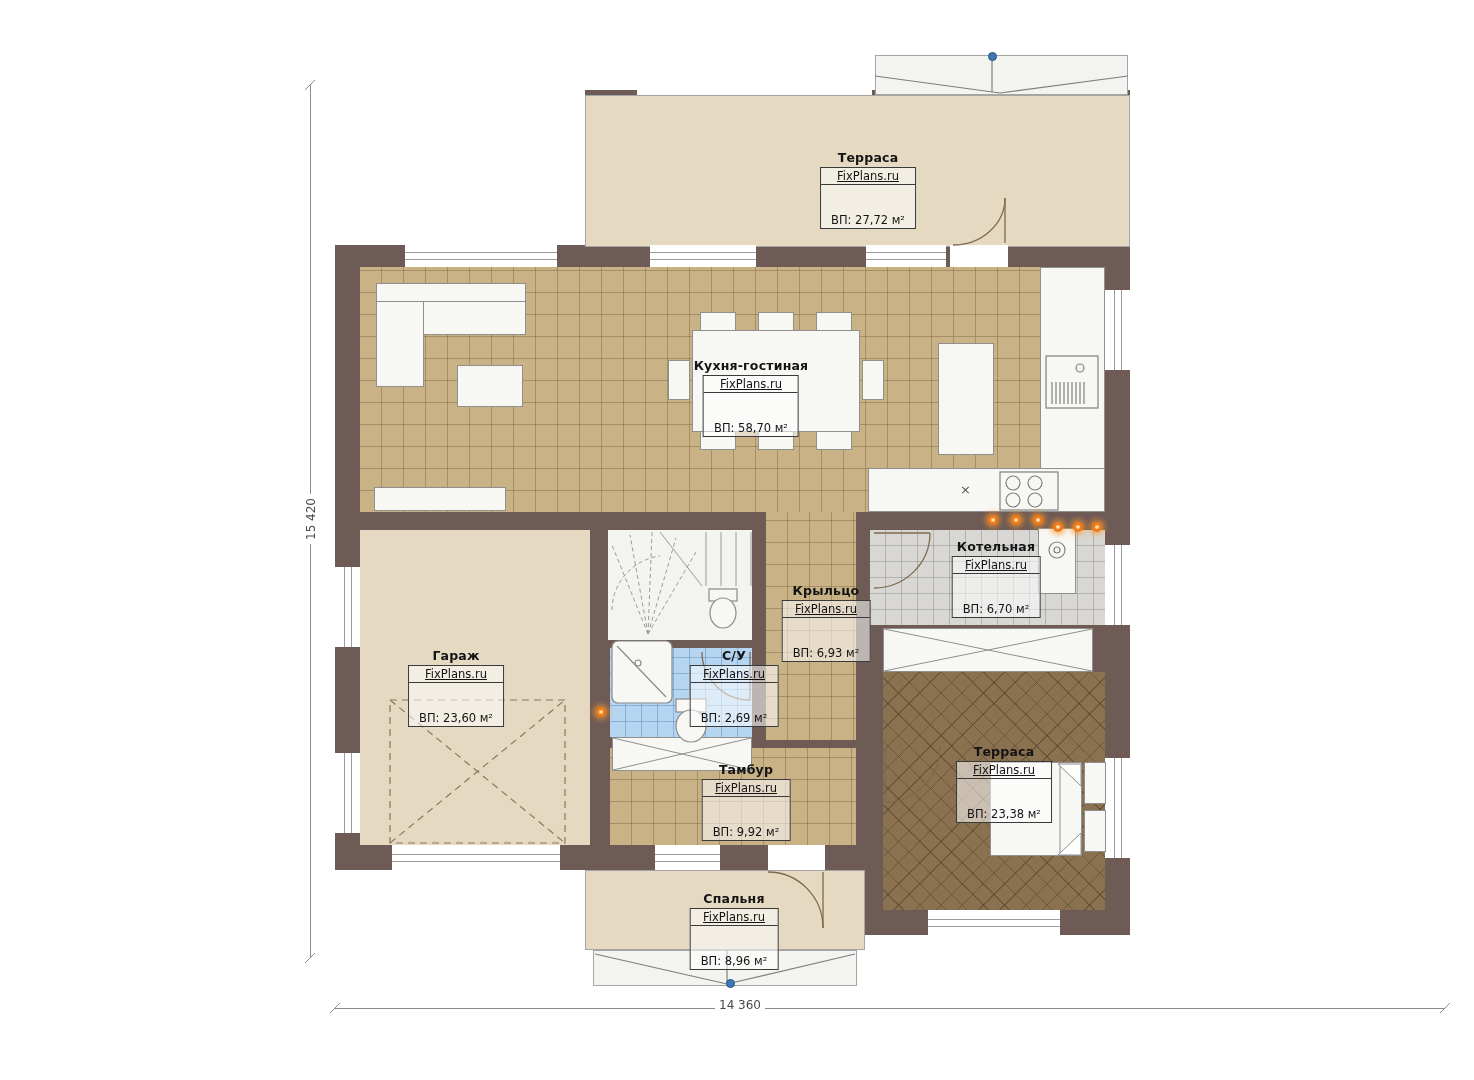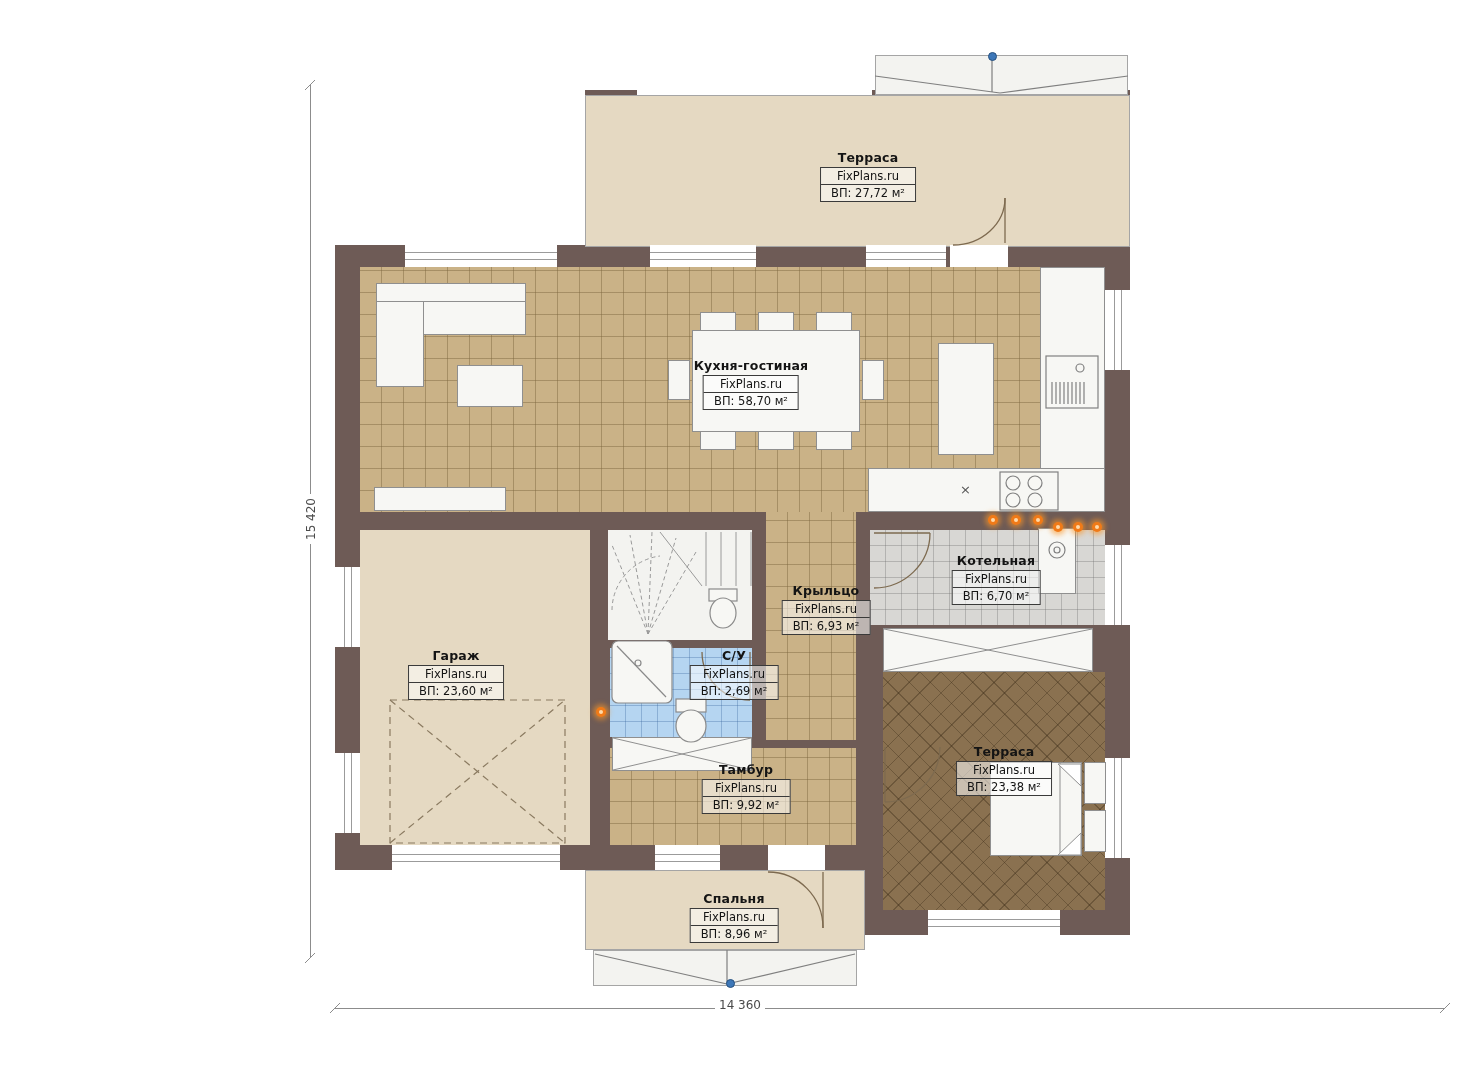--- a/index.html
+++ b/index.html
@@ -33,22 +33,22 @@
   .win-v:before{left:34%;} .win-v:after{left:62%;}
   .opening{position:absolute;background:#fff;z-index:3;}
   
   .furn{position:absolute;background:#f7f7f4;border:1px solid #8f8f8f;box-sizing:border-box;z-index:4;}
   
   #overlay{position:absolute;left:0;top:0;width:1474px;height:1080px;z-index:5;pointer-events:none;}
   
   .rlabel{position:absolute;transform:translateX(-50%);text-align:center;color:#141414;z-index:6;}
   .rname{font-size:12.5px;font-weight:bold;letter-spacing:.2px;margin-bottom:2px;white-space:nowrap;}
   .rbox{display:inline-block;border:1px solid #3a3a3a;background:rgba(255,255,255,.55);font-size:11.5px;}
-  .rbrand{border-bottom:1px solid #3a3a3a;padding:1px 8px;white-space:nowrap;}
-  .rarea{padding:1px 10px;white-space:nowrap;}
+  .rbrand{border-bottom:1px solid #3a3a3a;padding:1px 8px;white-space:nowrap;text-decoration:underline;}
+  .rarea{padding:1px 10px;white-space:nowrap;margin-top:27px;}
   
   .odot{position:absolute;width:10px;height:10px;border-radius:50%;background:#f07a18;
         box-shadow:0 0 5px 3px rgba(250,150,40,.6);z-index:7;}
   .odot:after{content:"";position:absolute;left:3px;top:3px;width:4px;height:4px;border-radius:50%;background:#ffd9a8;}
   .bdot{position:absolute;width:9px;height:9px;border-radius:50%;background:#3d77b8;border:1px solid #27517f;
         box-sizing:border-box;z-index:7;}
   
   .dimline{position:absolute;background:#8c8c8c;z-index:1;}
   .dimtext{position:absolute;font-size:12px;color:#4a4a4a;background:#fff;padding:0 4px;z-index:2;white-space:nowrap;}
   .sink-x{position:absolute;font-size:13px;color:#555;z-index:5;}
@@ -256,21 +256,21 @@
       <div class="rarea">ВП: 23,60 м²</div>
     </div>
   </div>
   <div class="rlabel" style="left:826px;top:583px;">
     <div class="rname">Крыльцо</div>
     <div class="rbox">
       <div class="rbrand">FixPlans.ru</div>
       <div class="rarea">ВП: 6,93 м²</div>
     </div>
   </div>
-  <div class="rlabel" style="left:996px;top:553px;">
+  <div class="rlabel" style="left:996px;top:539px;">
     <div class="rname">Котельная</div>
     <div class="rbox">
       <div class="rbrand">FixPlans.ru</div>
       <div class="rarea">ВП: 6,70 м²</div>
     </div>
   </div>
   <div class="rlabel" style="left:734px;top:648px;">
     <div class="rname">С/У</div>
     <div class="rbox">
       <div class="rbrand">FixPlans.ru</div>

